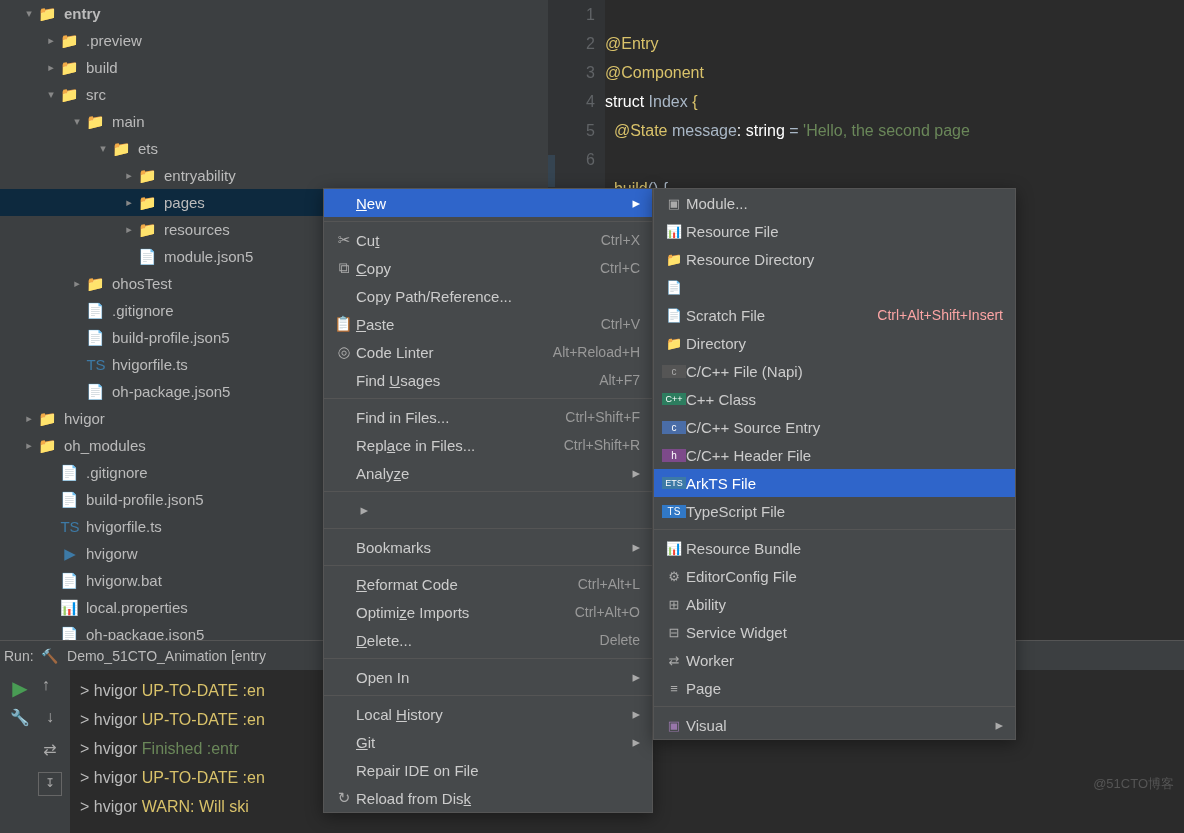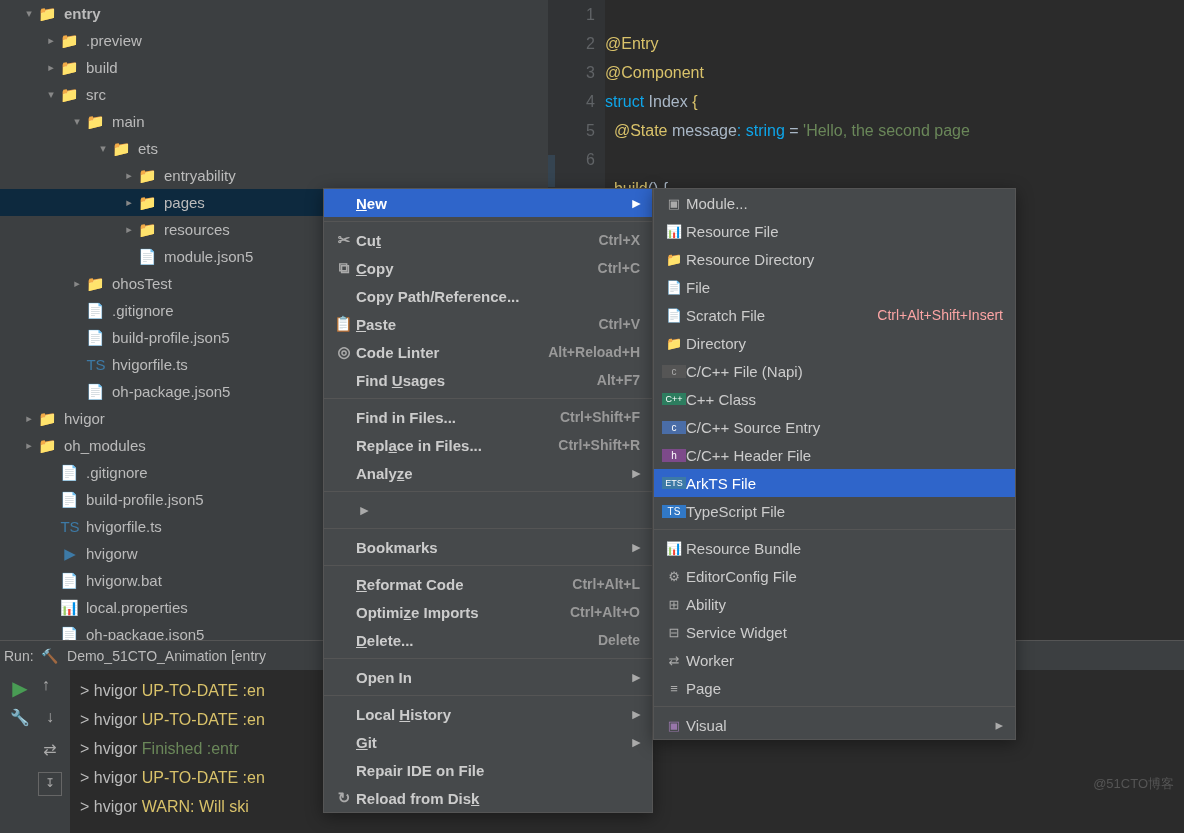--- a/index.html
+++ b/index.html
@@ -14,39 +14,39 @@
 .tree-row.sel { background: #0d293e; }
 .orange { color: #d5756c; }
 .folder-orange { color: #d5756c; }
 .folder-gray { color: #aaa; }
 .folder-blue { color: #87939a; }
 
 
 .editor { position: absolute; left: 555px; top: 0; right: 0; height: 640px; background: #2b2b2b; display: flex; font-family: "Consolas", monospace; font-size: 16px; }
 .gutter { width: 50px; background: #313335; color: #606366; text-align: right; padding-top: 0; line-height: 29px; padding-right: 10px; }
 .code { flex: 1; padding-top: 0; line-height: 29px; white-space: pre; color: #a9b7c6; }
-.kw-orange { color: #0ea5e9; }
+.kw-orange { color: #ffffff; }
 .kw-yellow { color: #d9c26a; }
 .str { color: #6a8759; }
 .white { color: #a9b7c6; }
 
 
 .run-header { position: absolute; left: 0; top: 640px; right: 0; height: 30px; background: #3c3f41; border-top: 1px solid #555; display: flex; align-items: center; font-size: 14px; padding-left: 4px; }
 .run-header .hammer { margin: 0 8px; color: #aaa; }
 .console { position: absolute; left: 0; top: 670px; right: 0; bottom: 0; background: #2b2b2b; display: flex; font-family: "Consolas", monospace; font-size: 16px; }
 .console-tools { width: 70px; background: #3c3f41; display: flex; flex-direction: column; align-items: center; padding-top: 6px; gap: 8px; }
 .console-tools .tbtn { width: 24px; height: 24px; color: #aaa; text-align: center; font-size: 16px; }
 .console-out { flex: 1; padding: 6px 10px; line-height: 29px; white-space: pre; color: #bbb; }
 .cy { color: #d9c26a; }
 .cg { color: #6a8759; }
 .play-green { color: #499c54; font-size: 20px; }
 
 
 .menu1 { position: absolute; left: 323px; top: 188px; width: 330px; background: #46494b; border: 1px solid #555; box-shadow: 0 4px 16px rgba(0,0,0,.4); font-size: 15px; z-index: 10; }
-.menu1-row { display: flex; align-items: center; height: 28px; padding: 0 12px 0 8px; color: #ccc; font-weight: bold; }
+.menu1-row { display: flex; align-items: center; height: 28px; padding: 0 12px 0 8px; color: #ccc; }
 .menu1-row.hi { background: #2f65ca; color: #fff; }
 .menu1-row .mico { width: 24px; text-align: center; color: #aaa; }
 .menu1-row .mlbl { flex: 1; }
 .menu1-row .mkey { color: #999; font-size: 14px; }
 .menu1-row .marr { width: 12px; text-align: right; color: #aaa; }
 .menu1-row.hi .marr { color: #fff; }
 .msep { height: 1px; background: #555; margin: 4px 0; }
 .und { text-decoration: underline; }
 
 
@@ -361,21 +361,20 @@
   <div class="menu2-row">
       <span class="mico">📊</span>
       <span class="mlbl">Resource File</span>
     </div>
   <div class="menu2-row">
       <span class="mico">📁</span>
       <span class="mlbl">Resource Directory</span>
     </div>
   <div class="menu2-row">
       <span class="mico">📄</span>
-      <span class="mlbl">File</span>
     </div>
   <div class="menu2-row">
       <span class="mico">📄</span>
       <span class="mlbl">Scratch File</span>
       <span class="mkey">Ctrl+Alt+Shift+Insert</span>
     </div>
   <div class="menu2-row">
       <span class="mico">📁</span>
       <span class="mlbl">Directory</span>
     </div>

